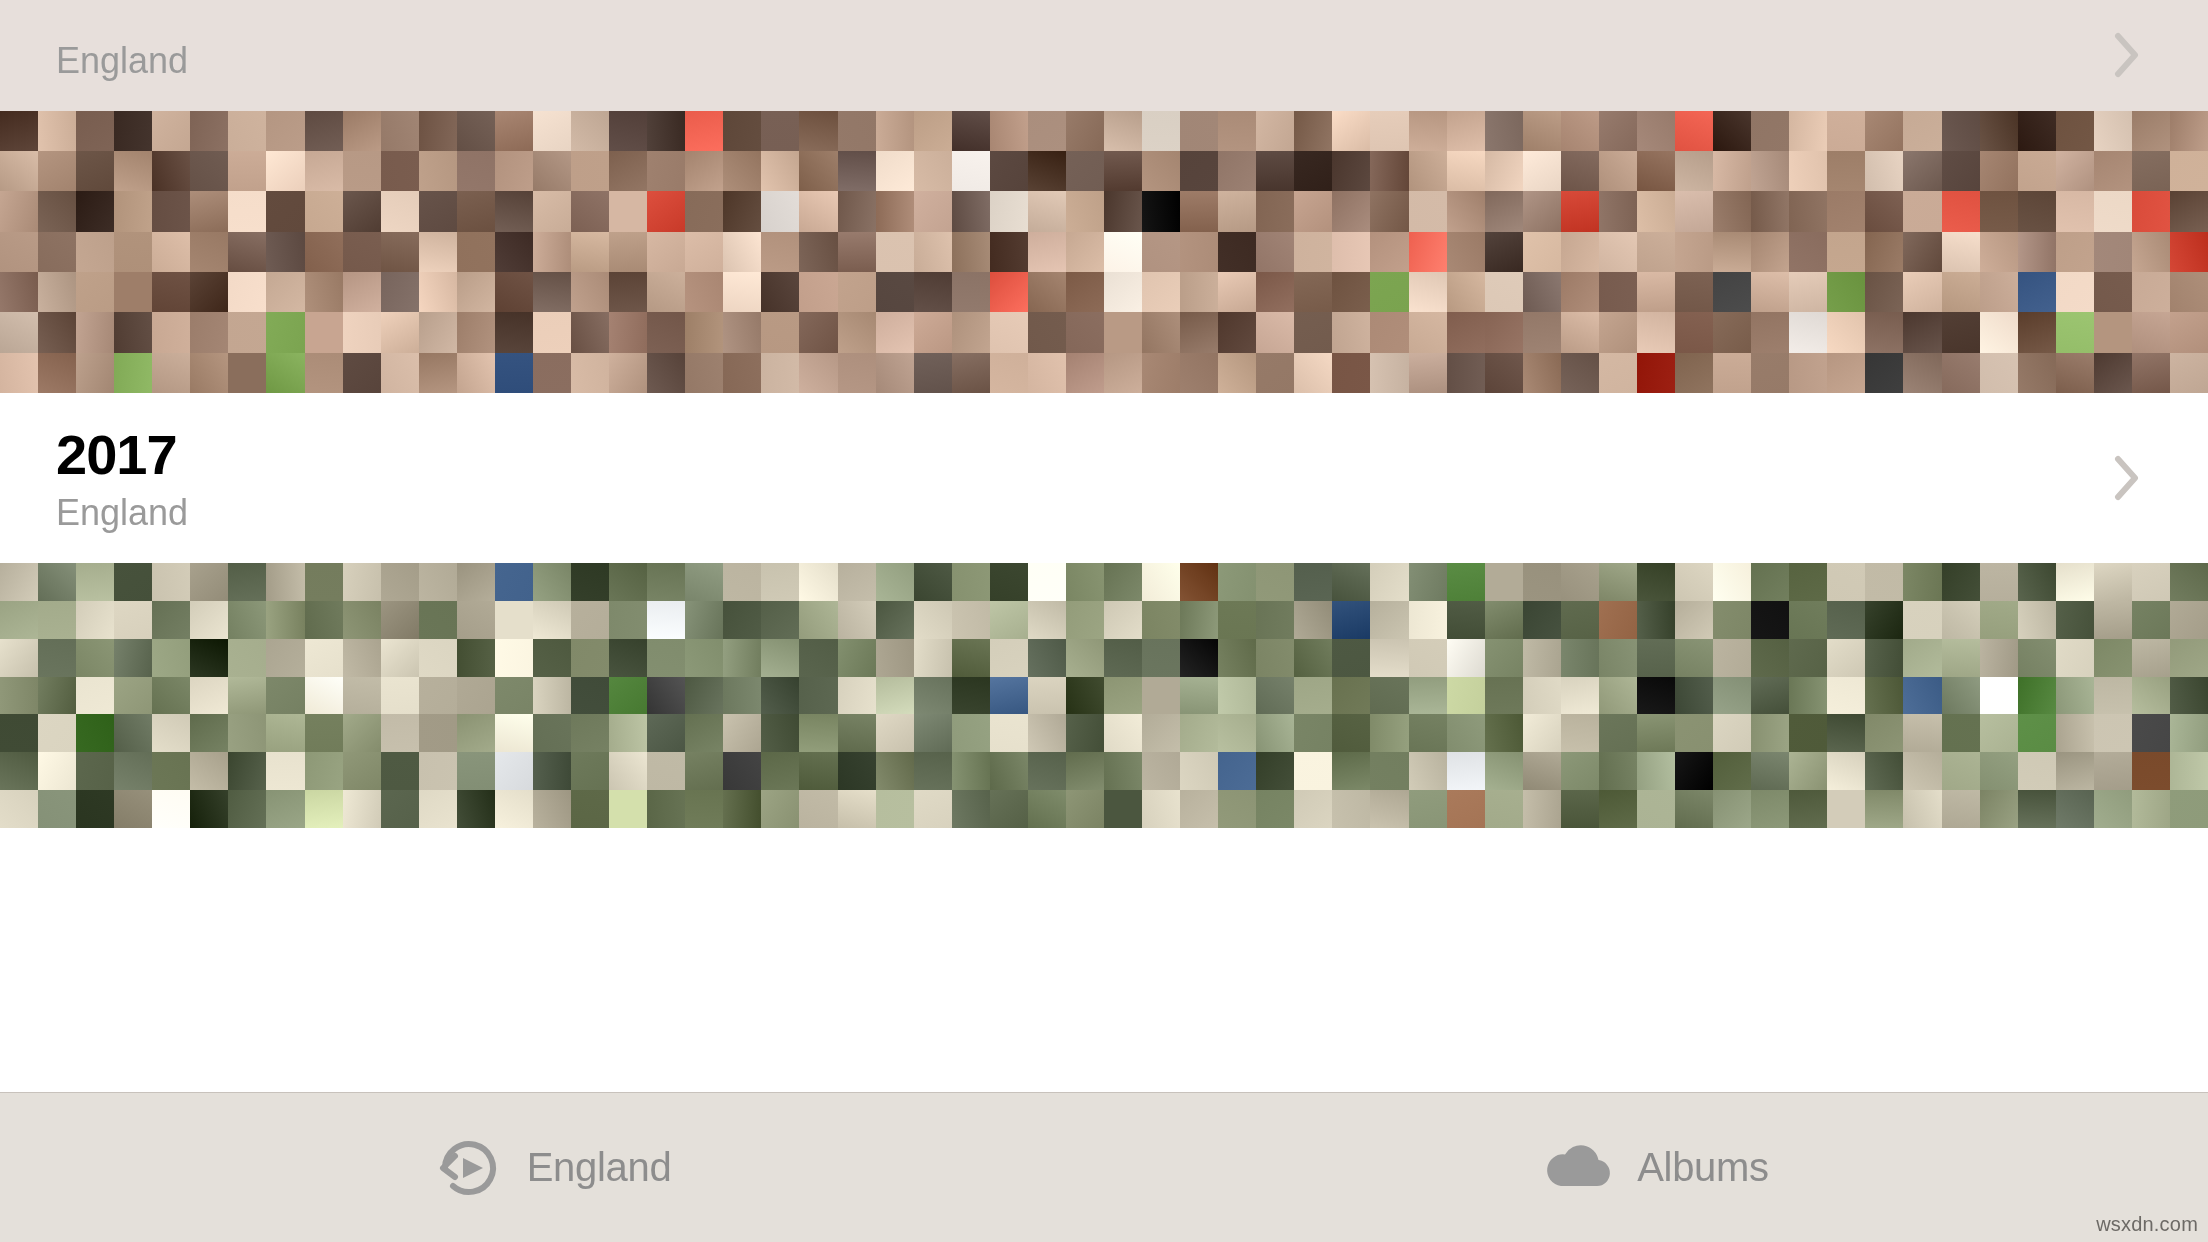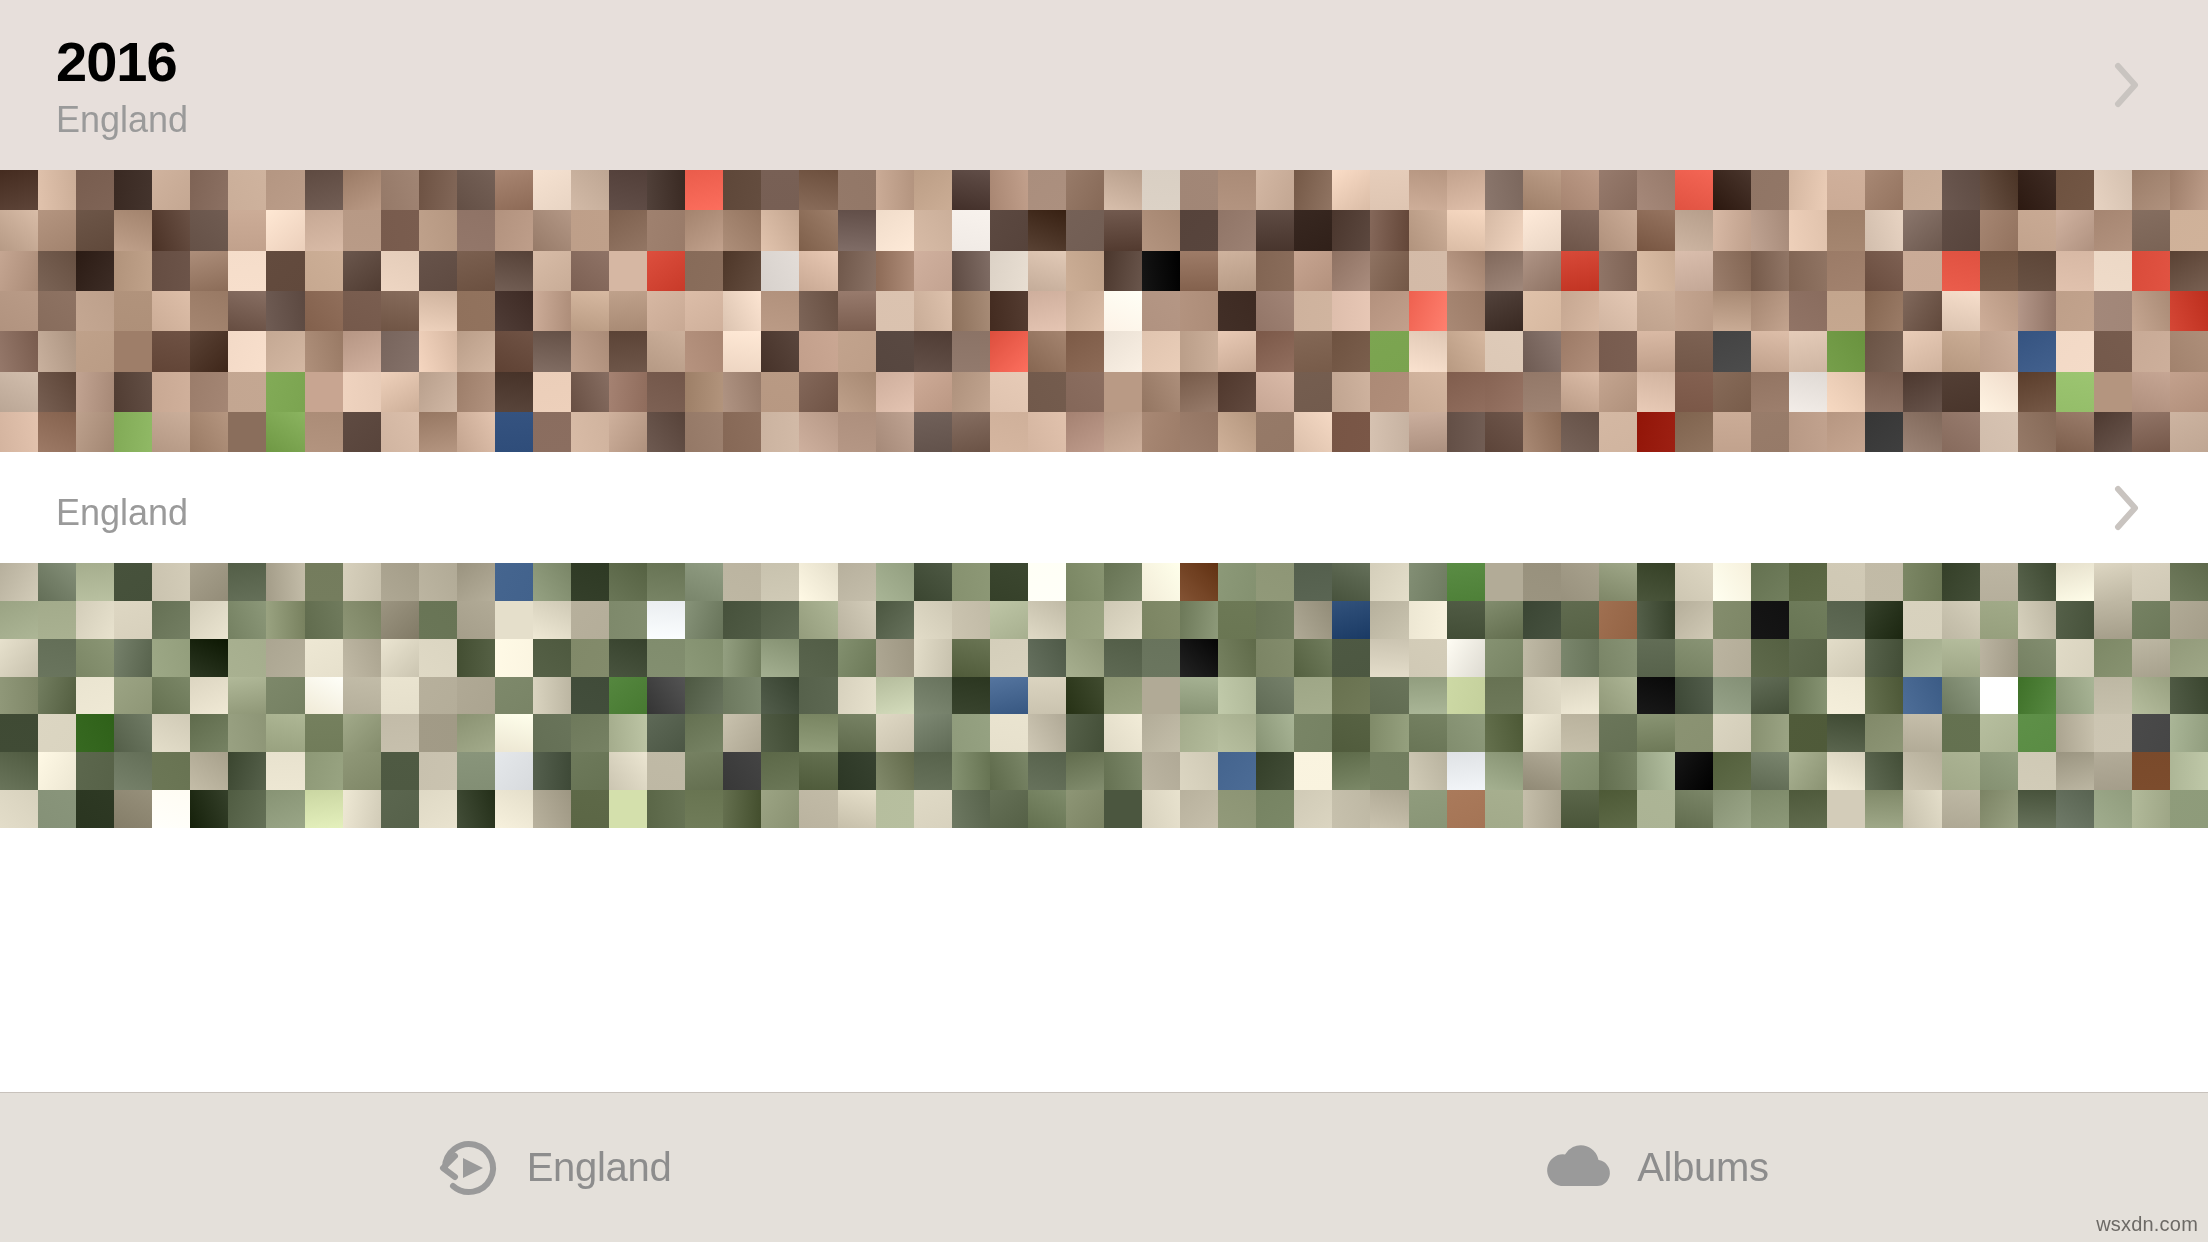--- a/index.html
+++ b/index.html
@@ -151,21 +151,20 @@
 </head>
 <body>
 
 <div id="app">
 
 
   <div class="content">
 
     <div class="year-section tinted">
       <div class="year-header">
-        <div class="year-title">2016</div>
         <div class="year-subtitle">England</div>
         <div class="disclosure">
           <svg width="26" height="48" viewBox="0 0 26 48" aria-hidden="true">
             <polyline points="4,5 21,24 4,43" fill="none" stroke="#c9c4c0" stroke-width="6" stroke-linecap="round" stroke-linejoin="round"></polyline>
           </svg>
         </div>
       </div>
       <div class="mosaic grid2016" id="mosaic-2016">
           <span class="tile" style="background: linear-gradient(343deg, rgb(94, 69, 57), rgb(68, 43, 31));"></span>
           <span class="tile" style="background: linear-gradient(264deg, rgb(203, 173, 151), rgb(225, 195, 173));"></span>
@@ -571,20 +570,21 @@
           <span class="tile" style="background: linear-gradient(66deg, rgb(150, 122, 104), rgb(133, 105, 87));"></span>
           <span class="tile" style="background: linear-gradient(199deg, rgb(155, 125, 107), rgb(124, 94, 76));"></span>
           <span class="tile" style="background: linear-gradient(141deg, rgb(77, 57, 48), rgb(107, 87, 78));"></span>
           <span class="tile" style="background: linear-gradient(168deg, rgb(146, 117, 103), rgb(116, 87, 73));"></span>
           <span class="tile" style="background: linear-gradient(153deg, rgb(205, 180, 161), rgb(191, 166, 147));"></span>
         </div>
     </div>
 
     <div class="year-section plain">
       <div class="year-header">
+        <div class="year-title">2017</div>
         <div class="year-subtitle">England</div>
         <div class="disclosure">
           <svg width="26" height="48" viewBox="0 0 26 48" aria-hidden="true">
             <polyline points="4,5 21,24 4,43" fill="none" stroke="#c9c4c0" stroke-width="6" stroke-linecap="round" stroke-linejoin="round"></polyline>
           </svg>
         </div>
       </div>
       <div class="mosaic grid2017" id="mosaic-2017">
           <span class="tile" style="background: linear-gradient(122deg, rgb(182, 175, 156), rgb(211, 204, 185));"></span>
           <span class="tile" style="background: linear-gradient(45deg, rgb(99, 110, 87), rgb(133, 144, 121));"></span>

